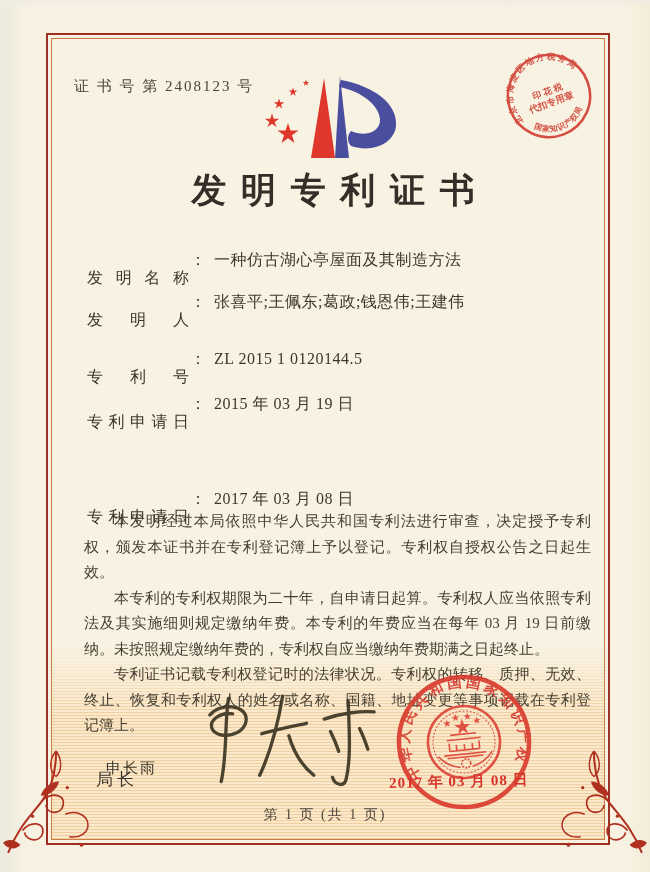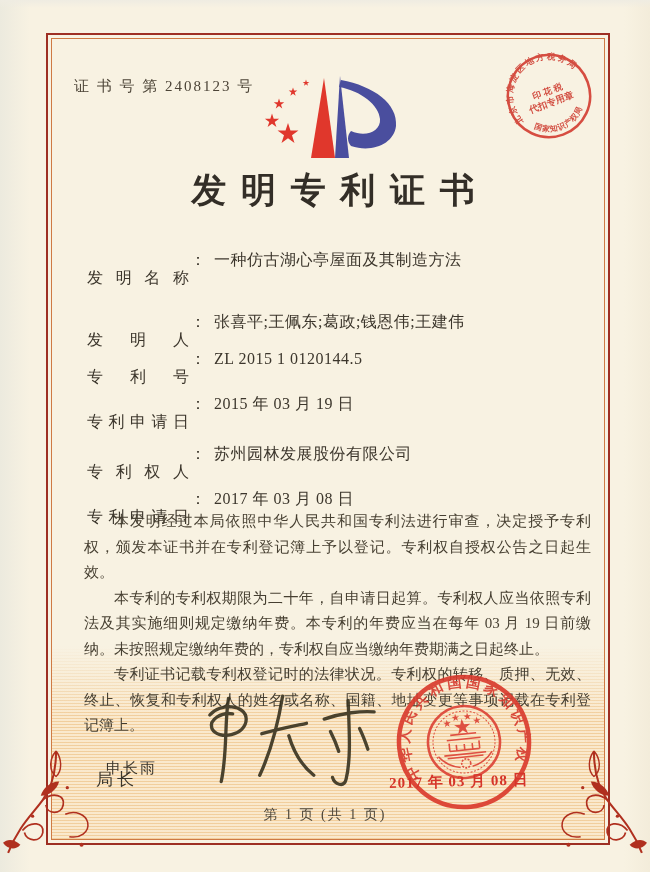--- a/index.html
+++ b/index.html
@@ -80,31 +80,28 @@
     <use href="#star5" transform="translate(31,30) scale(5.5)" fill="#e0372c"></use>
     <use href="#star5" transform="translate(45,18) scale(4.5)" fill="#e0372c"></use>
     <use href="#star5" transform="translate(58,9) scale(3.5)" fill="#e0372c"></use>
   </svg>
 
   <div class="title">发明专利证书</div>
 
   <div class="field" style="top:250px">
     <span class="flabel">发明名称</span><span class="fcolon">：</span><span class="fval">一种仿古湖心亭屋面及其制造方法</span>
   </div>
-  <div class="field" style="top:312px">
+  <div class="field" style="top:292px">
     <span class="flabel">发明人</span><span class="fcolon">：</span><span class="fval">张喜平;王佩东;葛政;钱恩伟;王建伟</span>
   </div>
   <div class="field" style="top:349px">
     <span class="flabel">专利号</span><span class="fcolon">：</span><span class="fval">ZL 2015 1 0120144.5</span>
   </div>
   <div class="field" style="top:394px">
     <span class="flabel">专利申请日</span><span class="fcolon">：</span><span class="fval">2015 年 03 月 19 日</span>
-  </div>
-  <div class="field" style="top:444px">
-    <span class="flabel">专利权人</span><span class="fcolon">：</span><span class="fval">苏州园林发展股份有限公司</span>
   </div>
   <div class="field" style="top:489px">
     <span class="flabel">专利申请日</span><span class="fcolon">：</span><span class="fval">2017 年 03 月 08 日</span>
   </div>
 
   <div class="bodytext">
     <p>本发明经过本局依照中华人民共和国专利法进行审查，决定授予专利权，颁发本证书并在专利登记簿上予以登记。专利权自授权公告之日起生效。</p>
     <p>本专利的专利权期限为二十年，自申请日起算。专利权人应当依照专利法及其实施细则规定缴纳年费。本专利的年费应当在每年 03 月 19 日前缴纳。未按照规定缴纳年费的，专利权自应当缴纳年费期满之日起终止。</p>
     <p>专利证书记载专利权登记时的法律状况。专利权的转移、质押、无效、终止、恢复和专利权人的姓名或名称、国籍、地址变更等事项记载在专利登记簿上。</p>
   </div>

